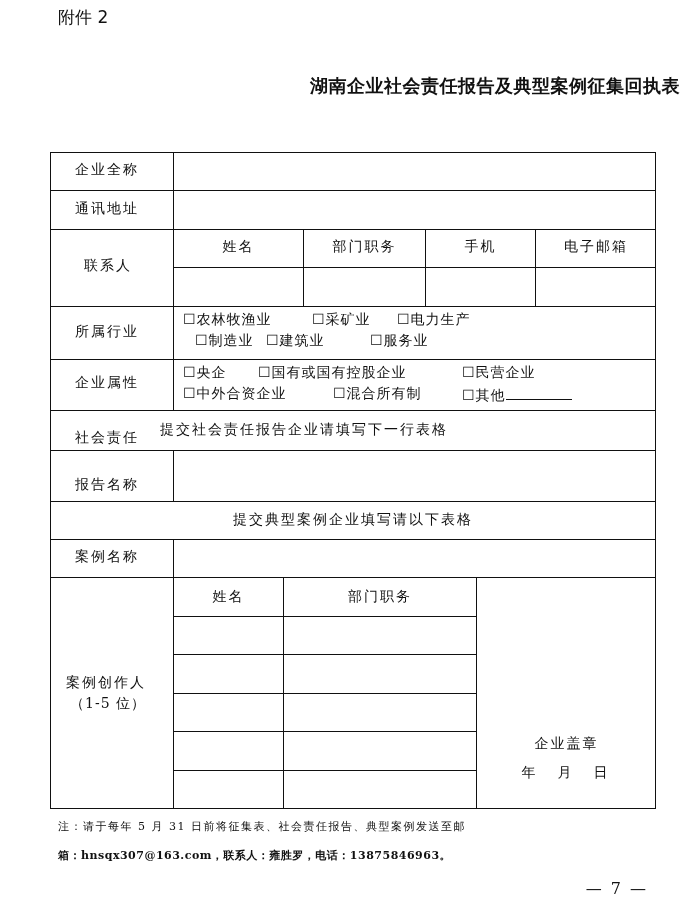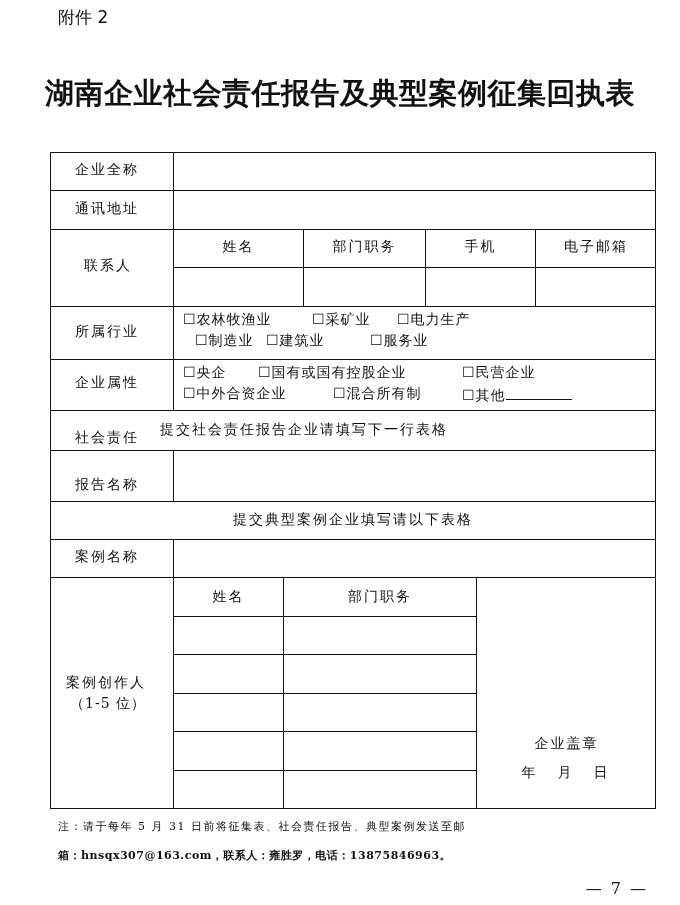--- a/index.html
+++ b/index.html
@@ -1,19 +1,19 @@
 <!DOCTYPE html>
 <html><head>
 <meta charset="utf-8">
 <style>
   html,body{margin:0;padding:0;background:#fff;}
   body{width:680px;height:905px;position:relative;overflow:hidden;color:#111;
        font-family:"DejaVu Serif","Liberation Serif",serif;}
   .attach{position:absolute;left:58px;top:6px;font-size:17px;font-family:"DejaVu Sans","Liberation Sans",sans-serif;}
-  .title{position:absolute;left:0;width:680px;top:74px;text-align:center;font-size:29px;font-weight:bold;letter-spacing:0.5px;}
+  .title{position:absolute;left:0;width:680px;top:74px;text-align:right;font-size:18px;font-weight:bold;letter-spacing:0.5px;}
   .abs{position:absolute;box-sizing:border-box;}
   .line-h{position:absolute;height:0;border-top:1.3px solid #111;}
   .line-v{position:absolute;width:0;border-left:1.3px solid #111;}
   .cell-text{position:absolute;font-size:14px;letter-spacing:2px;white-space:nowrap;}
   .center{text-align:center;}
   .opt{font-size:14px;letter-spacing:1px;white-space:nowrap;position:absolute;}
   .blank{display:inline-block;width:66px;border-bottom:1.2px solid #111;height:14px;vertical-align:baseline;}
   .fill{position:absolute;}
   .note{position:absolute;left:58px;font-size:11px;letter-spacing:1.5px;white-space:nowrap;}
   .pagenum{position:absolute;right:32px;top:879px;font-size:16px;letter-spacing:2px;}

